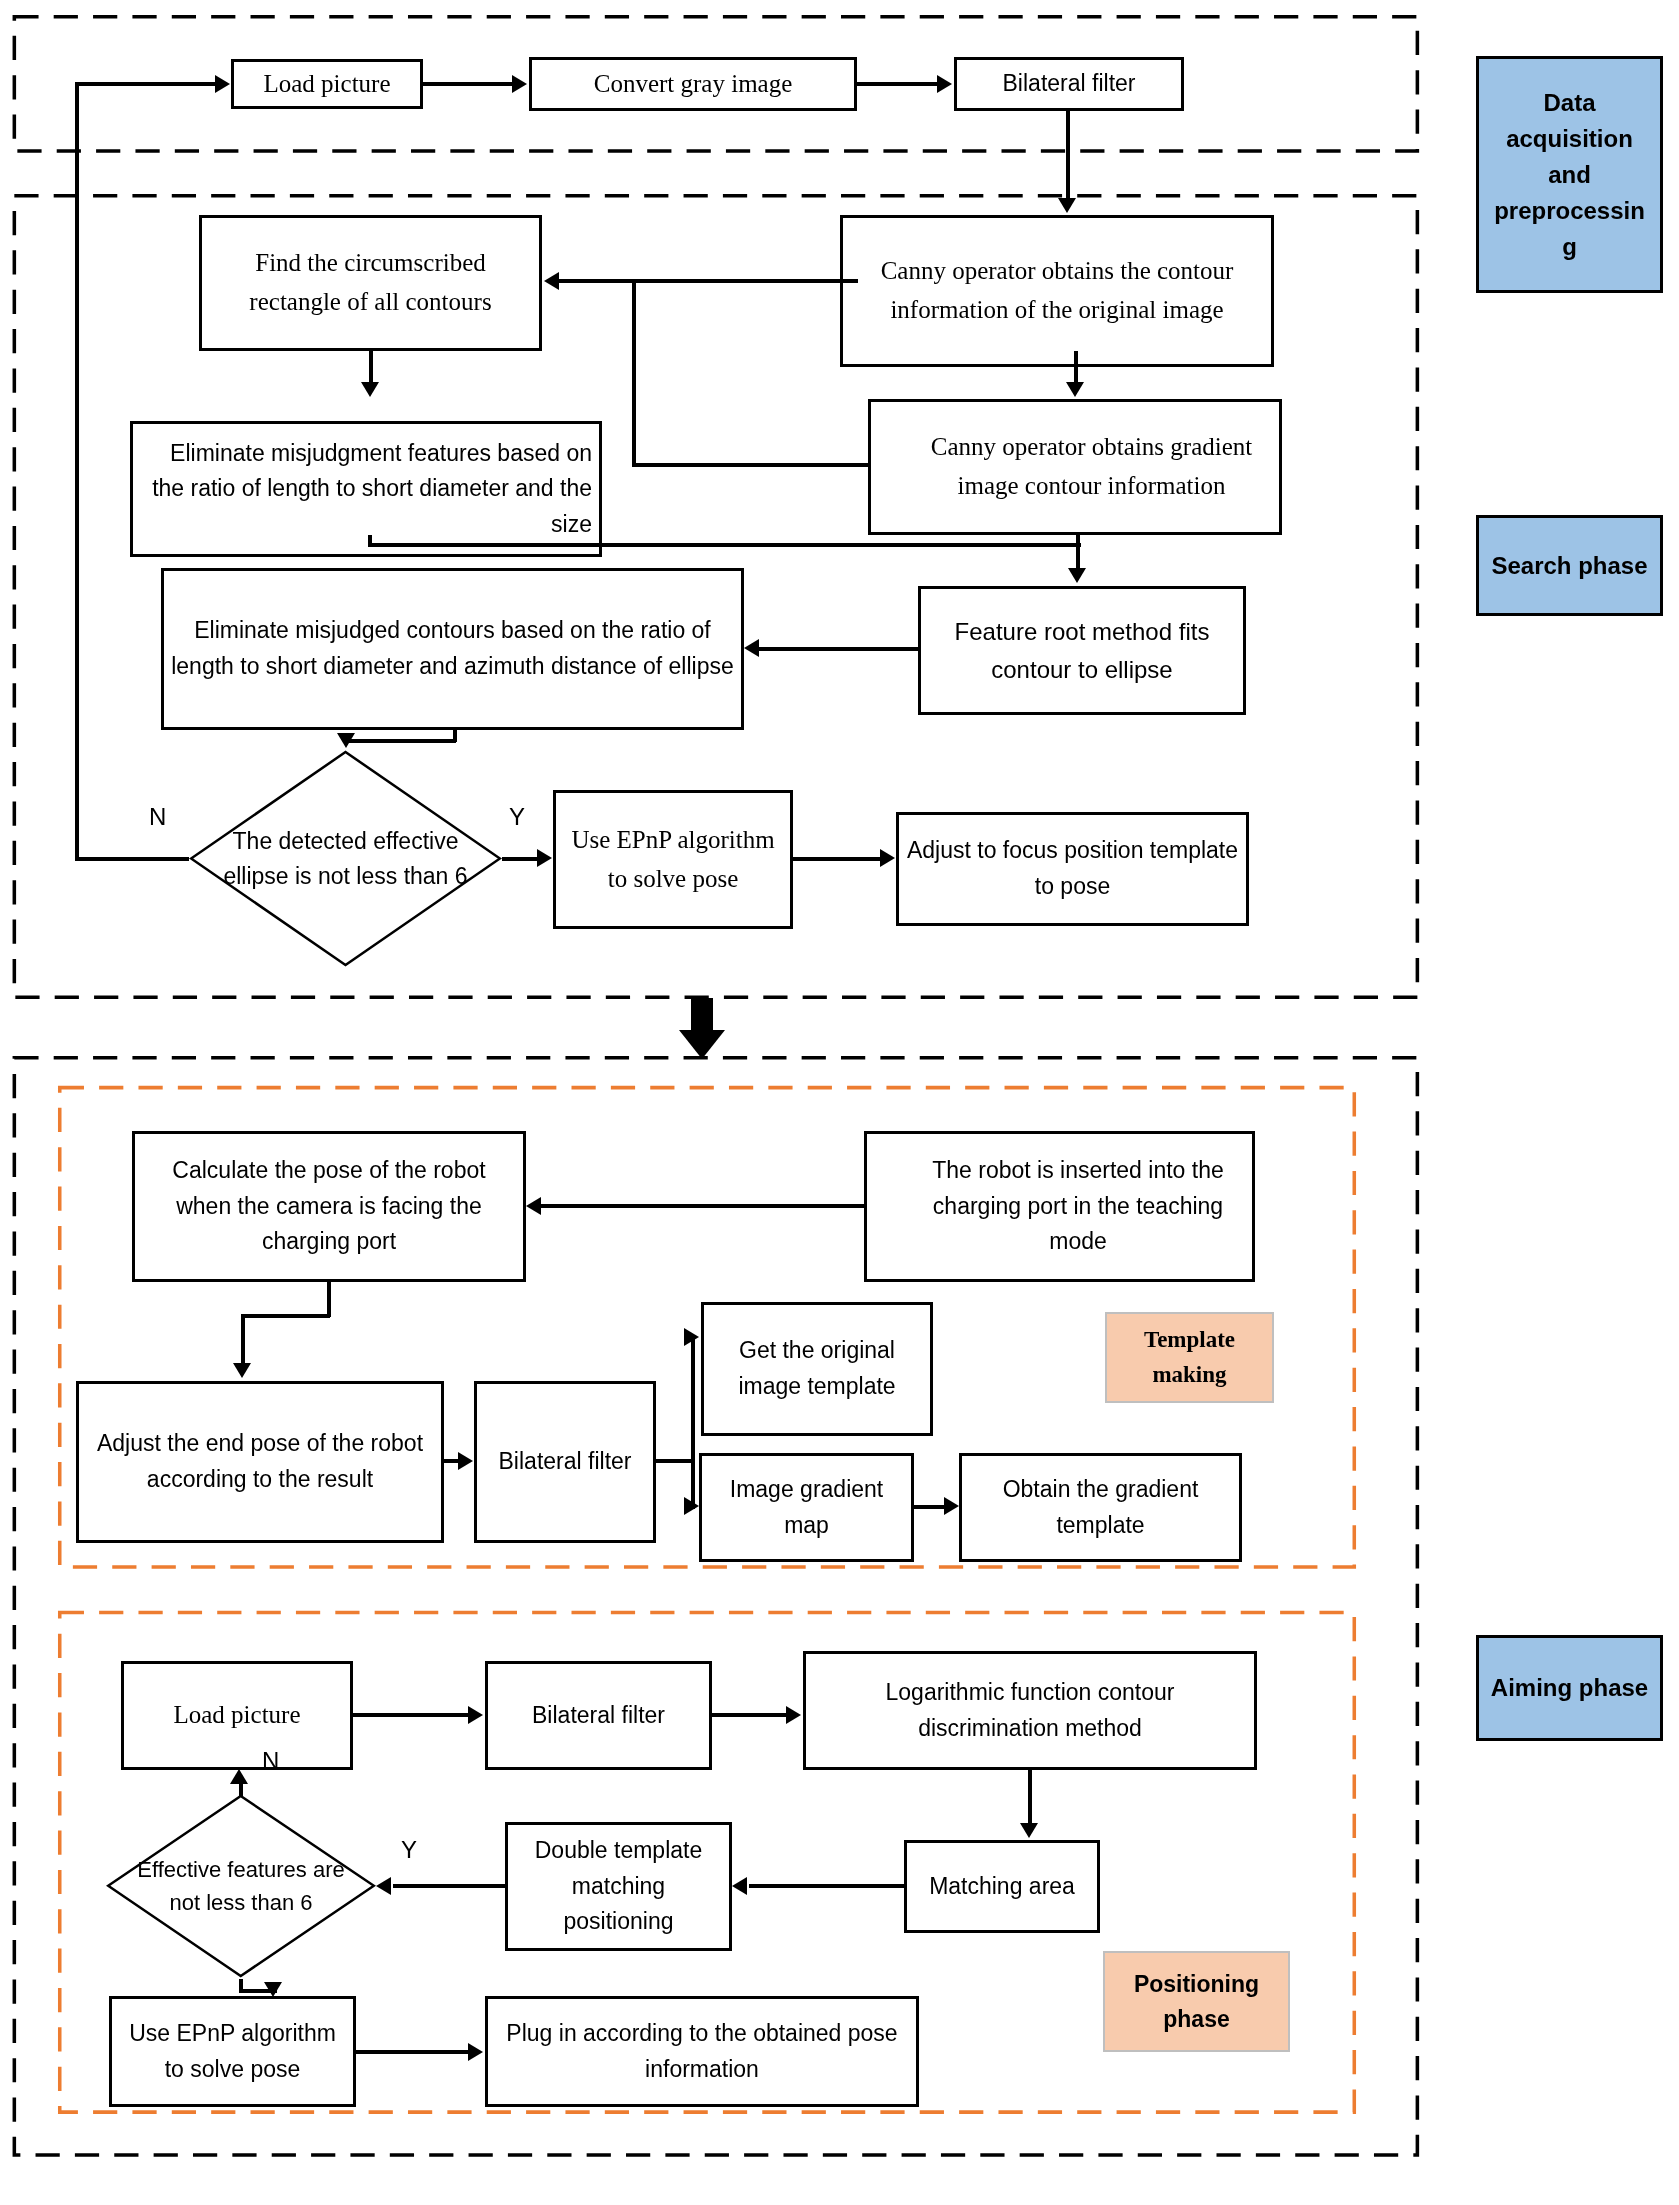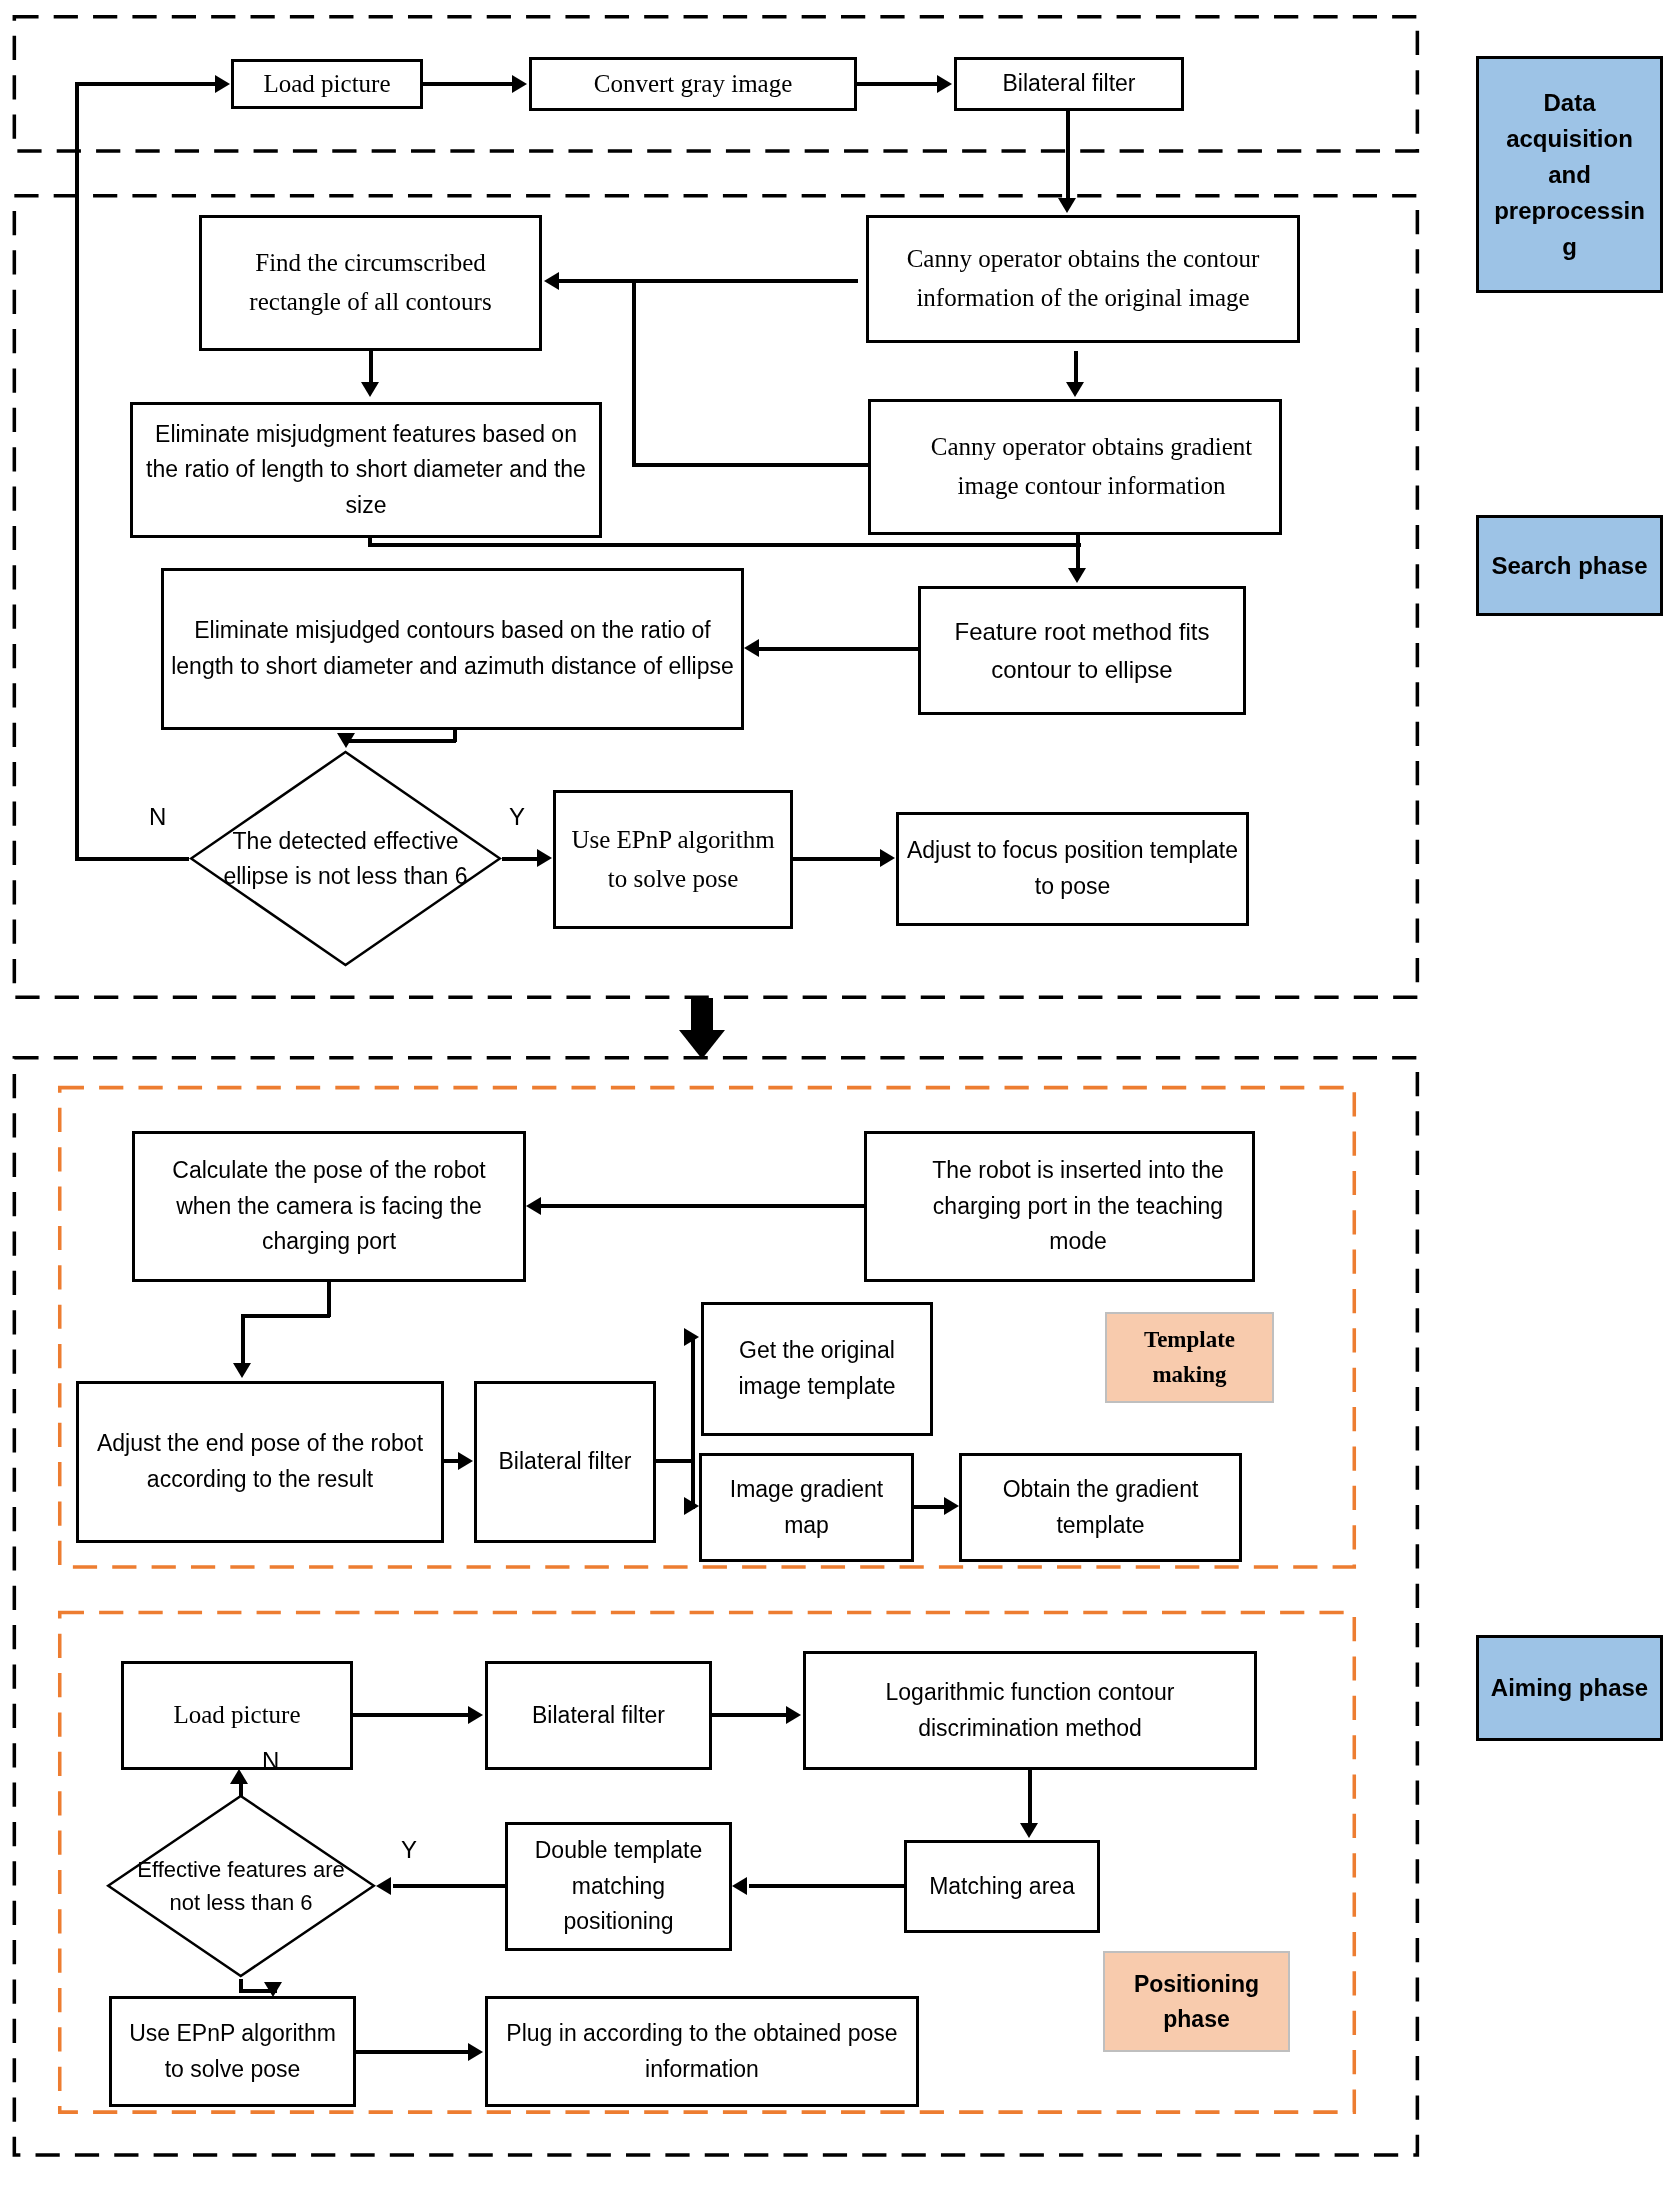--- a/index.html
+++ b/index.html
@@ -38,24 +38,24 @@
   <rect x="28" y="388" width="2780" height="1588" fill="none" stroke="#000" stroke-width="7" stroke-dasharray="48 30"></rect>
   <rect x="28" y="2096" width="2780" height="2174" fill="none" stroke="#000" stroke-width="7" stroke-dasharray="48 30"></rect>
   <rect x="118" y="2155" width="2565" height="950" fill="none" stroke="#ed7d31" stroke-width="7" stroke-dasharray="48 30"></rect>
   <rect x="118" y="3195" width="2565" height="990" fill="none" stroke="#ed7d31" stroke-width="7" stroke-dasharray="48 30"></rect>
 </svg>
 
 <div class="node serif" style="left:231px;top:59px;width:192px;height:50px;">Load picture</div>
 <div class="node serif" style="left:529px;top:57px;width:328px;height:54px;">Convert gray image</div>
 <div class="node" style="left:954px;top:57px;width:230px;height:54px;">Bilateral filter</div>
 
-<div class="node serif" style="left:866px;top:215px;width:434px;height:128px;">Canny operator obtains the contour information of the original image</div>
+<div class="node serif" style="left:840px;top:215px;width:434px;height:152px;">Canny operator obtains the contour information of the original image</div>
 <div class="node serif" style="left:199px;top:215px;width:343px;height:136px;font-family:Liberation Serif, serif;">Find the circumscribed rectangle of all contours</div>
 <div class="node serif" style="left:868px;top:399px;width:414px;height:136px;padding-left:40px;">Canny operator obtains gradient image contour information</div>
-<div class="node" style="left:130px;top:402px;width:472px;height:136px;">Eliminate misjudgment features based on the ratio of length to short diameter and the size</div>
+<div class="node" style="left:130px;top:421px;width:472px;height:136px;text-align:right;">Eliminate misjudgment features based on the ratio of length to short diameter and the size</div>
 <div class="node" style="left:918px;top:586px;width:328px;height:129px;font-size:24px;">Feature root method fits contour to ellipse</div>
 <div class="node" style="left:161px;top:568px;width:583px;height:162px;">Eliminate misjudged contours based on the ratio of length to short diameter and azimuth distance of ellipse</div>
 
 <div class="diamond" style="left:189px;top:750px;width:313px;height:217px;">
   <svg width="313" height="217" viewBox="0 0 620 430">
     <polygon points="310,4 616,215 310,426 4,215" fill="#fff" stroke="#000" stroke-width="5"></polygon>
   </svg>
   <div class="dtext">The detected effective ellipse is not less than 6</div>
 </div>
 <div class="branch" style="left:149px;top:803px;">N</div>

